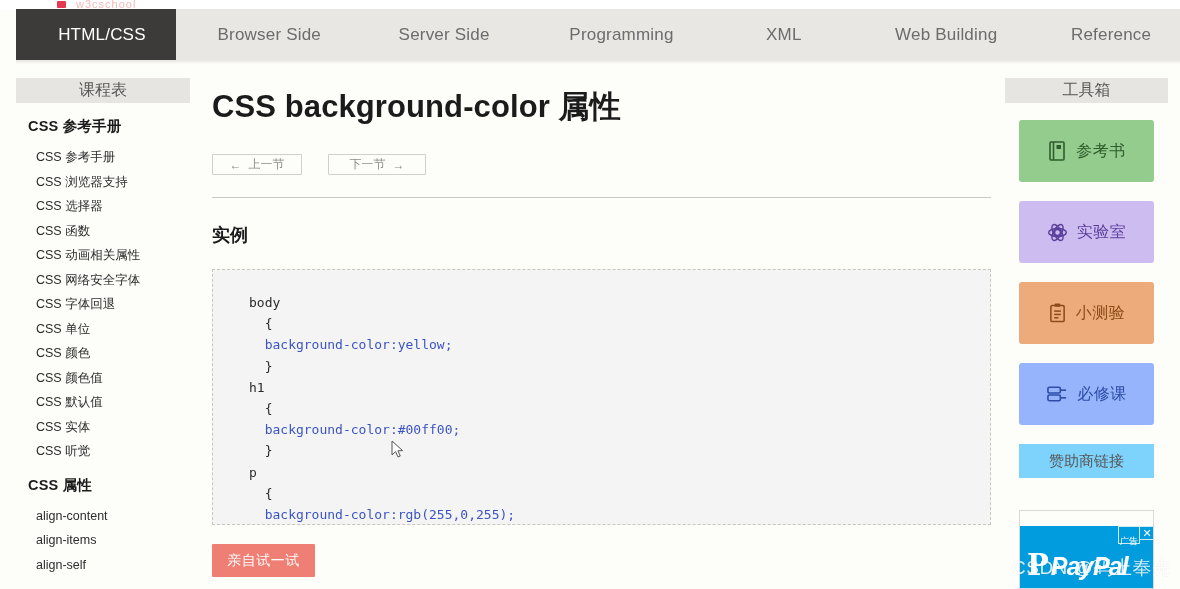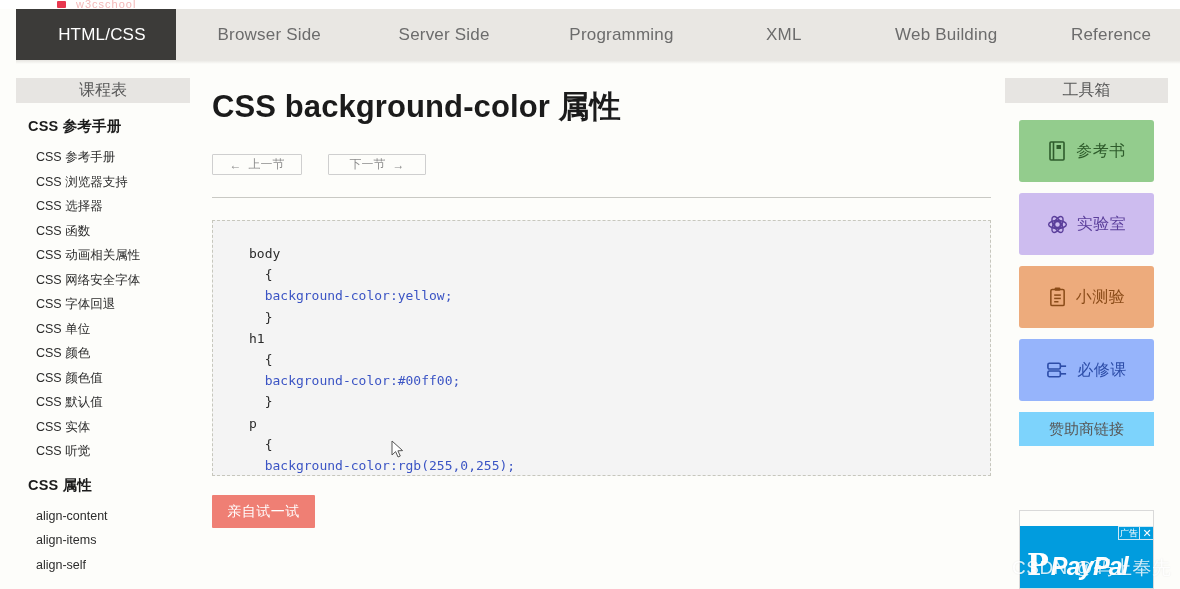--- a/index.html
+++ b/index.html
@@ -111,21 +111,21 @@
     cursor: pointer; border-radius: 1px; letter-spacing: .5px;
   }
 
   
   .right-col {
     position: absolute; left: 1005px; top: 78px; width: 163px; height: 511px;
     background: #fdfdfa;
   }
   .tool-list { padding: 17px 14px 0 14px; }
   .tool-btn {
-    height: 62px; border-radius: 3px; margin-bottom: 11px;
+    height: 62px; border-radius: 3px; margin-bottom: 19px;
     display: flex; align-items: center; justify-content: center; gap: 9px;
     font-size: 16px; cursor: pointer; letter-spacing: .5px;
   }
   .tool-btn .ticon { display: flex; align-items: center; }
   .t-green  { background: #93cc8d; color: #2f5c2c; }
   .t-purple { background: #cdbcef; color: #5b3f9b; }
   .t-orange { background: #edab7c; color: #8a4b18; }
   .t-blue   { background: #96b4fb; color: #2d4da8; }
   .sponsor-head {
     margin-top: 9px; height: 34px; background: #7dd3fc;
@@ -139,21 +139,21 @@
   .ad-inner {
     position: absolute; left: 0; top: 15px; width: 135px; height: 120px;
     background: #019cde; overflow: hidden;
   }
   .ad-badge {
     position: absolute; right: 0; top: 0; display: flex; height: 14px;
     font-size: 9px; z-index: 4;
   }
   .ad-badge .adtxt {
     background: #019cde; color: #ffffff; border: 1px solid #cfe8f5;
-    padding: 0 1px; line-height: 12px;
+    padding: 8px 1px; line-height: 12px;
   }
   .ad-badge .adx {
     background: #019cde; color: #ffffff; border: 1px solid #cfe8f5;
     border-left: none; width: 15px; text-align: center; line-height: 12px;
     font-size: 11px; cursor: pointer;
   }
   .paypal {
     position: absolute; left: 7px; top: 25px; display: flex;
     align-items: center; gap: 2px;
   }
@@ -231,20 +231,21 @@
         <span>上一节</span>
       </div>
       <div class="pager-btn next">
         <span>下一节</span>
         <span>→</span>
       </div>
     </div>
 
     <div class="rule"></div>
 
+    <h2 class="section-title">实例</h2>
 
     <div class="codebox" id="codebox"><span>body
 </span><span>  {
 </span><span class="prop">  background-color:yellow;
 </span><span>  }
 </span><span>h1
 </span><span>  {
 </span><span class="prop">  background-color:#00ff00;
 </span><span>  }
 </span><span>p

